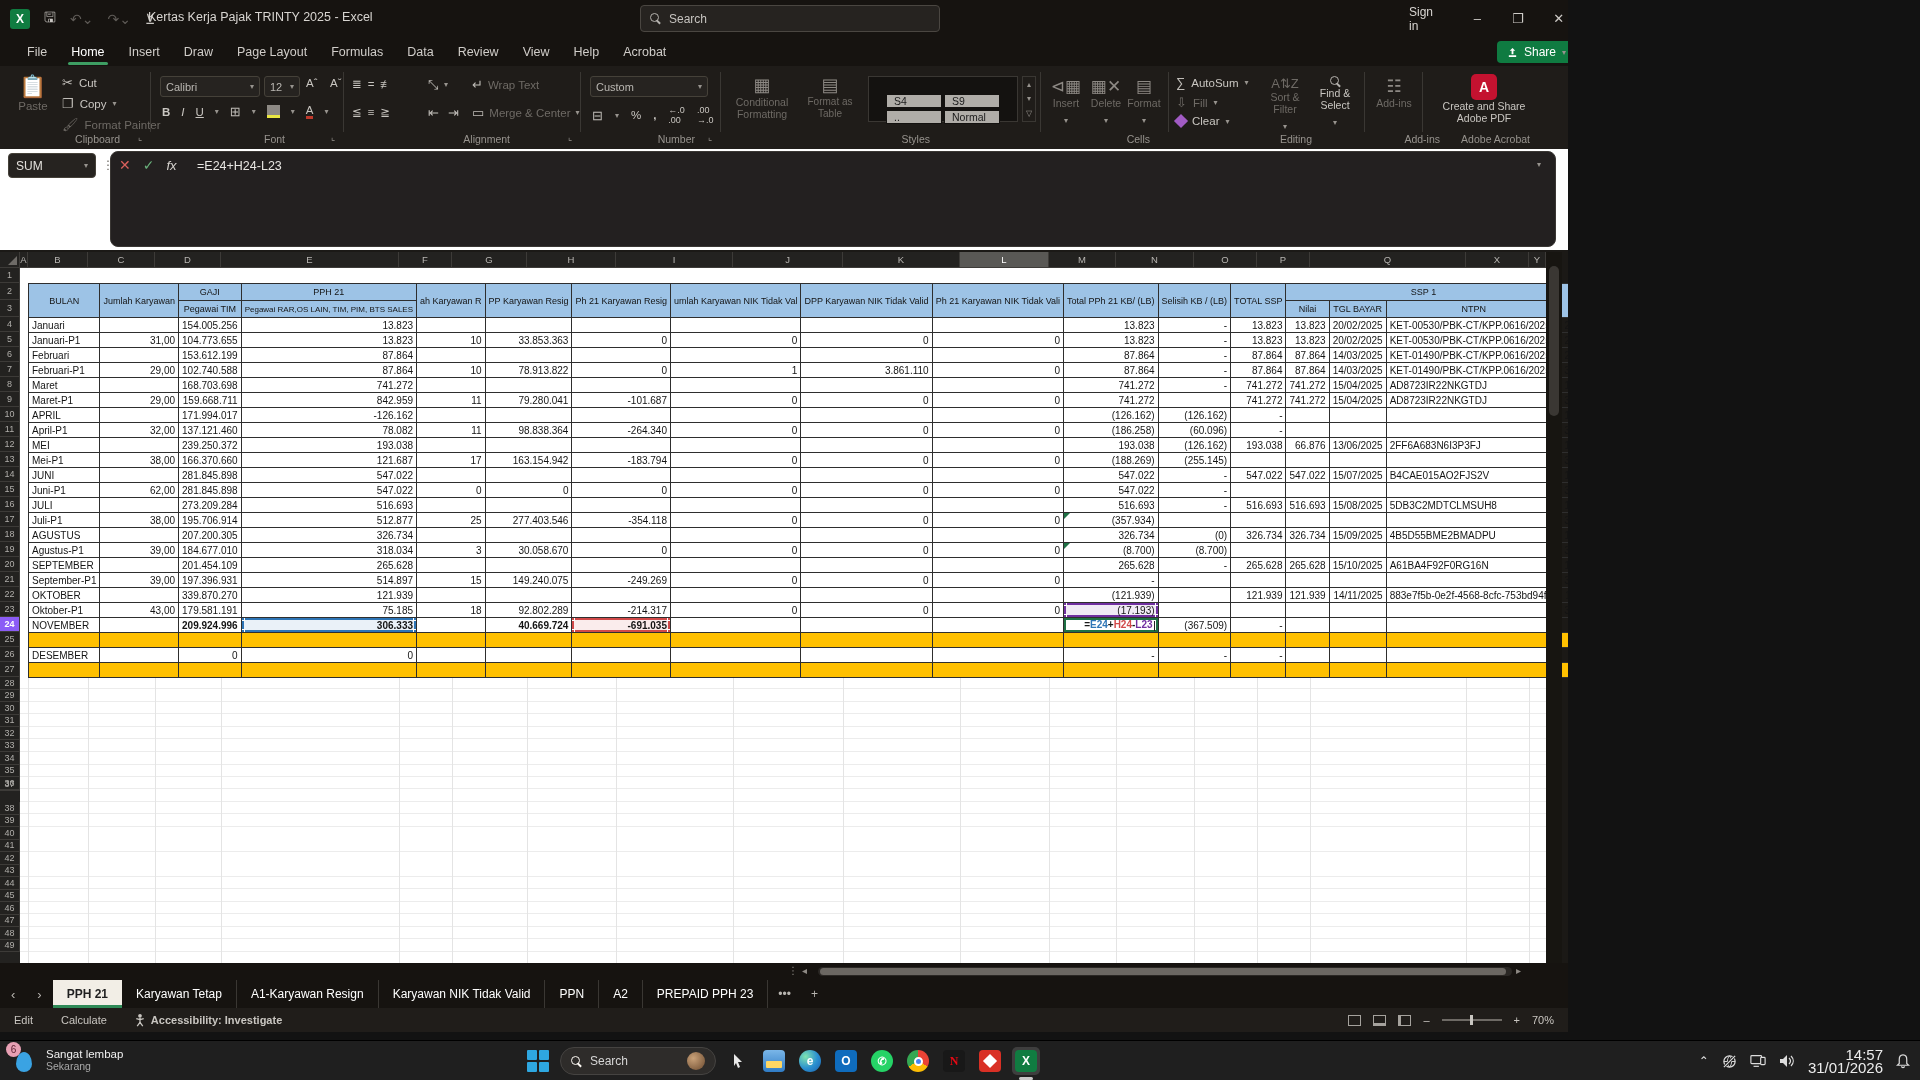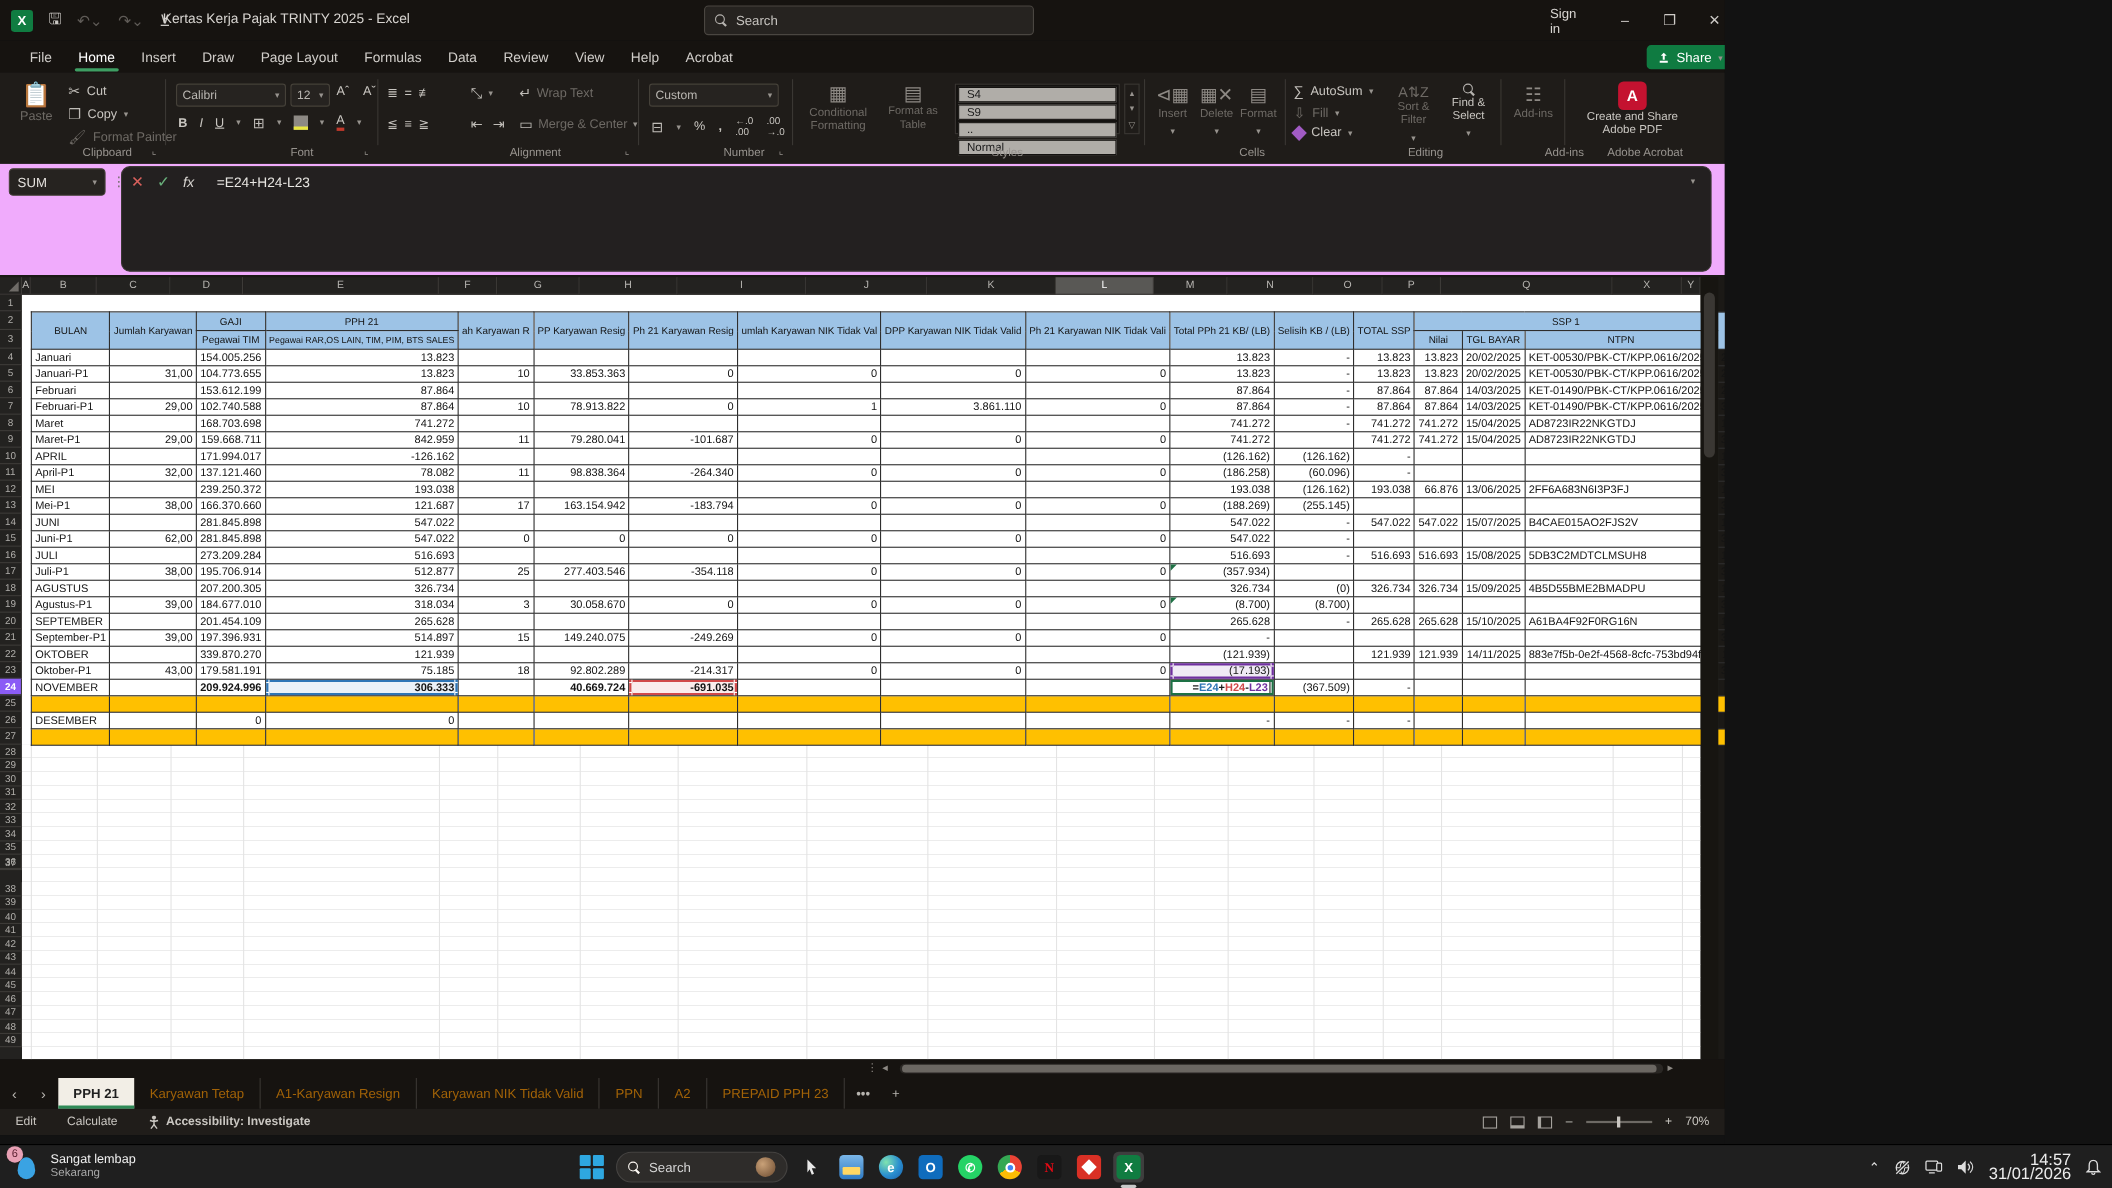--- a/index.html
+++ b/index.html
@@ -38,21 +38,21 @@
   .launcher { position:absolute; top:66px; font-size:9px; color:#97938e; }
   .rtxt { color:#c9c6c1; font-size:11.5px; }
   .rdim { color:#6e6a65; font-size:11.5px; }
   .chv { font-size:8px; color:#97938e; }
   .ricon { color:#c0bdb8; font-size:13px; }
   .combo { background:#262320; border:1px solid #454139; border-radius:3px; color:#bab7b2; font-size:11px; display:flex; align-items:center; justify-content:space-between; padding:0 5px; }
   .sbtn { background:#b0ada8; border:1px solid #141210; color:#1a1a1a; font-size:10.5px; display:flex; align-items:center; padding-left:7px; }
   .collapse-chv { position:absolute; left:1544px; top:124px; color:#97938e; font-size:10px; }
 
   
-  .fxzone { left:0; top:149px; width:1568px; height:101px; background:#f0abfc; }
+  .fxzone { left:0; top:149px; width:1568px; height:101px; background:#ffffff; }
   .namebox { position:absolute; left:8px; top:4px; width:88px; height:25px; background:#262320; border:1px solid #454139; border-radius:4px; color:#e4e1dd; font-size:12px; display:flex; align-items:center; justify-content:space-between; padding:0 7px; }
   .fxdots { position:absolute; left:102px; top:9px; color:#6e6a65; font-size:12px; }
   .fxpanel { position:absolute; left:110px; top:2px; width:1446px; height:96px; background:#232020; border:1px solid #3a3734; border-radius:8px; }
   .fxbtns { position:absolute; left:8px; top:5px; display:flex; gap:12px; align-items:center; }
   .fxformula { position:absolute; left:86px; top:7px; color:#e8e6e2; font-size:12.5px; }
 
   
   .sheet { left:0; top:250px; width:1568px; height:713px; background:#1b1916; }
   .colstrip { position:absolute; left:0; top:2px; height:16px; display:flex; }
   .colcell { background:#232220; border-right:1px solid #3d3b38; border-bottom:1px solid #3d3b38; color:#b8b6b2; font-size:9.5px; display:flex; align-items:center; justify-content:center; }
@@ -89,21 +89,21 @@
   td.errtri { position:relative; }
   td.errtri::before { content:""; position:absolute; left:0; top:0; border-top:6px solid #1E7145; border-right:6px solid transparent; }
 
   
   .scrollrow { left:0; top:963px; width:1568px; height:17px; background:#161310; }
   .htrack { position:absolute; left:818px; top:4px; width:694px; height:9px; background:#2a2724; border-radius:5px; }
   .hthumb { position:absolute; left:2px; top:1px; width:686px; height:7px; background:#6b6762; border-radius:4px; }
   .scr-gly { position:absolute; top:2px; color:#8d8984; font-size:10px; }
   .tabbar { left:0; top:980px; width:1568px; height:28px; background:#161310; display:flex; align-items:stretch; }
   .tnav { color:#b7b4af; font-size:13px; display:flex; align-items:center; padding:0 11px; }
-  .stab { display:flex; align-items:center; padding:0 14px; font-size:12px; color:#a16207; position:relative; border-right:1px solid #3a3733; }
+  .stab { display:flex; align-items:center; padding:0 14px; font-size:12px; color:#ffffff; position:relative; border-right:1px solid #3a3733; }
   .stab.active { background:#f2eee6; color:#1f1f1f; font-weight:bold; border-right:none; }
   .stab.active::after { content:""; position:absolute; left:0; right:0; bottom:0; height:3px; background:#2f8a57; }
   .tabextra { color:#b7b4af; font-size:12px; display:flex; align-items:center; padding:0 10px; }
 
   
   .statusbar { left:0; top:1008px; width:1568px; height:24px; background:#201d1a; color:#c9c6c1; font-size:11px; display:flex; align-items:center; }
   .sseg { padding:0 14px; display:flex; align-items:center; gap:6px; }
   .sright { position:absolute; right:14px; display:flex; align-items:center; gap:12px; }
   .viewicon { width:13px; height:11px; border:1px solid #a5a29d; display:inline-block; }
   .viewicon.v2 { border-bottom-width:3px; } .viewicon.v3 { border-left-width:3px; }
@@ -265,21 +265,21 @@
     <div class="rsep" style="left:720px;"></div>
 
     <div class="abs" style="left:730px;top:8px;width:64px;text-align:center;">
       <div class="ricon" style="font-size:18px;color:#8d8984;">▦</div>
       <div class="rdim" style="font-size:10.5px;line-height:12px;">Conditional Formatting</div>
     </div>
     <div class="abs" style="left:800px;top:8px;width:60px;text-align:center;">
       <div class="ricon" style="font-size:18px;color:#8d8984;">▤</div>
       <div class="rdim" style="font-size:10px;line-height:12px;">Format as Table</div>
     </div>
-    <div class="abs" style="left:868px;top:10px;width:150px;height:46px;display:grid;grid-template-columns:1fr;gap:2px;background:#141210;padding:2px;border:1px solid #3a3733;" id="style-gallery">
+    <div class="abs" style="left:868px;top:10px;width:150px;height:46px;display:grid;grid-template-columns:1fr 1fr;gap:2px;background:#141210;padding:17px;border:1px solid #3a3733;" id="style-gallery">
         <span class="sbtn">S4</span>
         <span class="sbtn">S9</span>
         <span class="sbtn">..</span>
         <span class="sbtn">Normal</span>
       </div>
     <div class="abs" style="left:1022px;top:10px;width:14px;height:46px;border:1px solid #3a3733;display:flex;flex-direction:column;align-items:center;justify-content:space-around;">
       <span class="chv">▴</span>
         <span class="chv">▾</span>
         <span class="chv">▽</span>
     </div>

